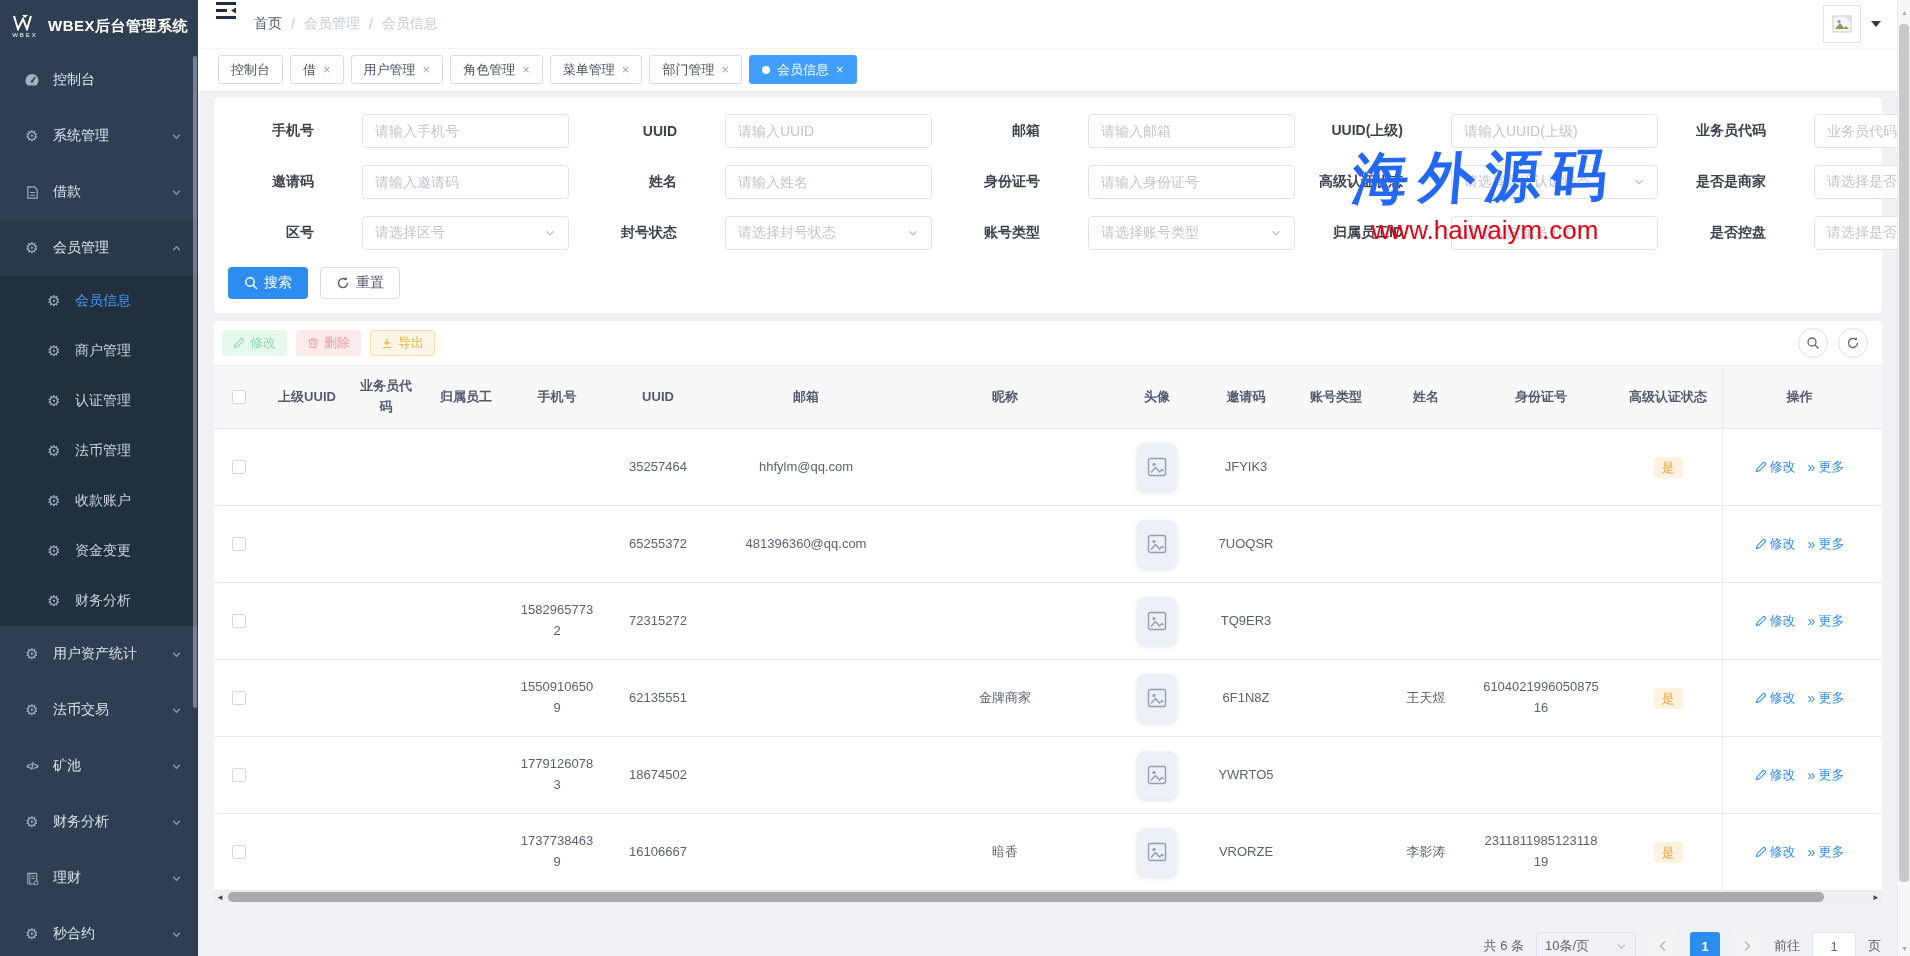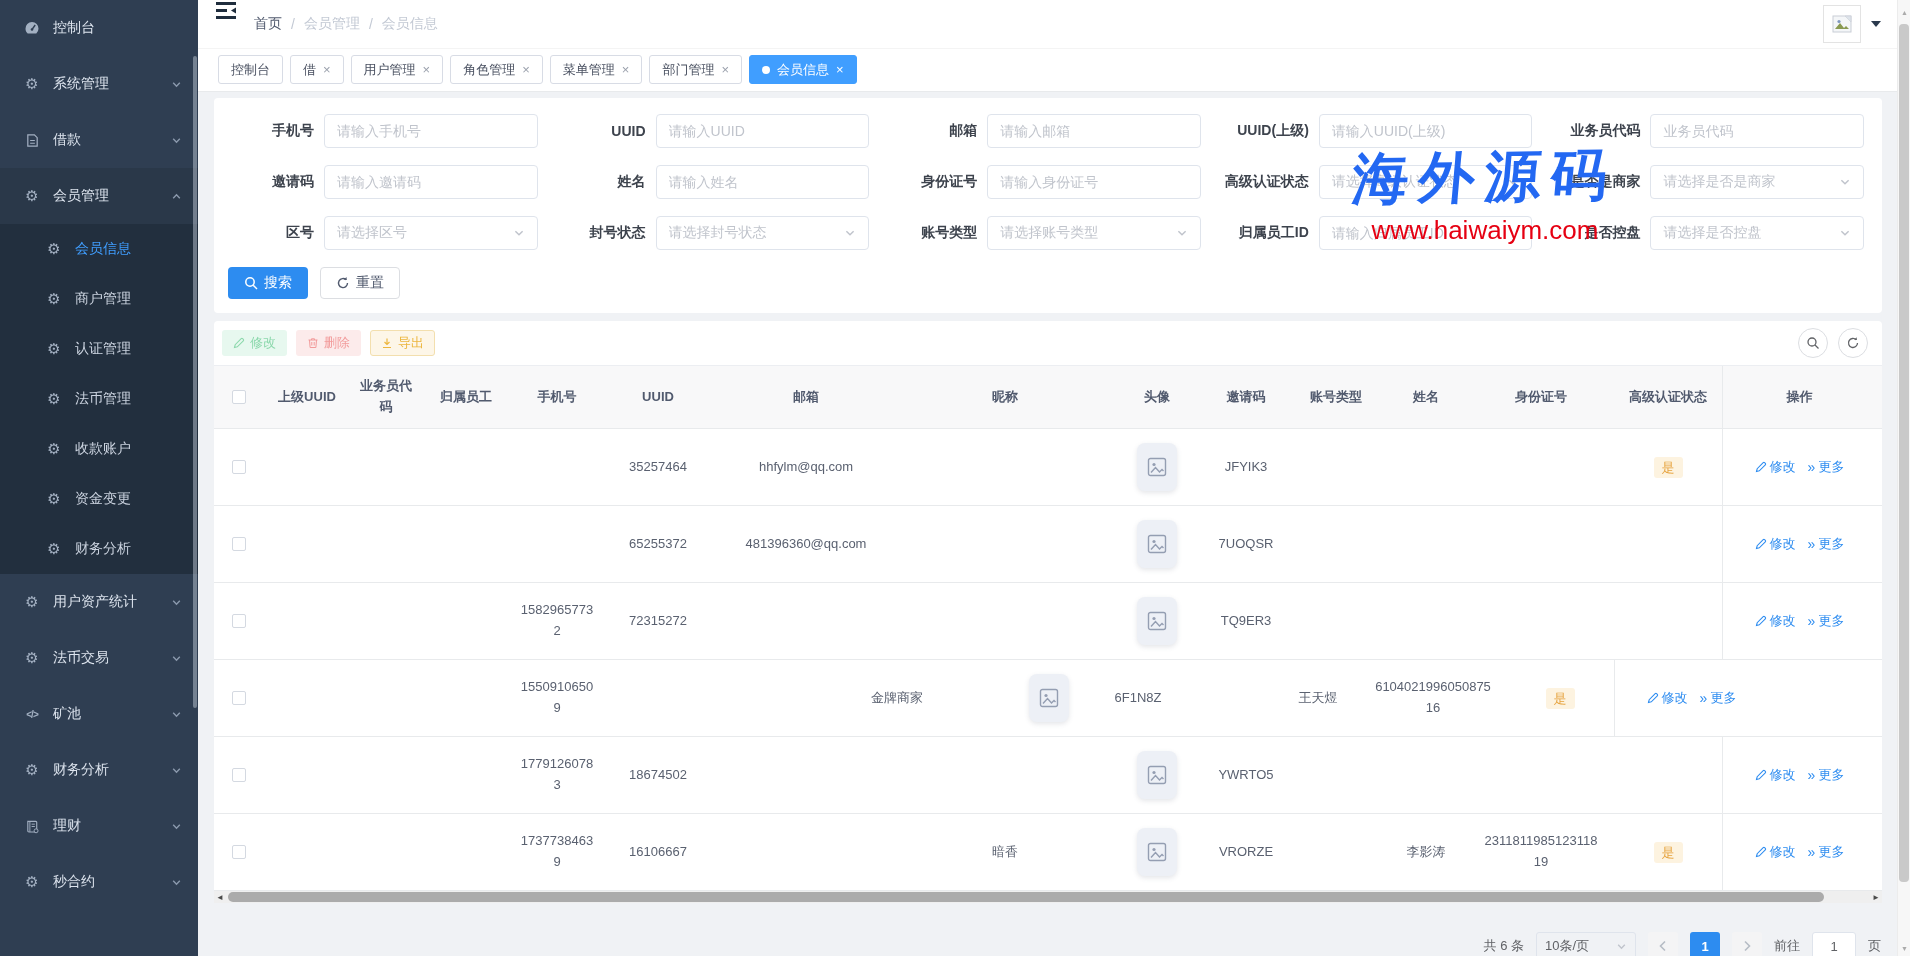--- a/index.html
+++ b/index.html
@@ -53,21 +53,21 @@
   .content { flex:1; padding:6px 15px 12px 16px; position:relative; min-height:0; }
   .card { background:#fff; border-radius:4px; }
 
   
   .form-card { padding:16px 18px 14px 14px; }
   .form-grid { display:grid; grid-template-columns:repeat(5,1fr); column-gap:22px; row-gap:17px; }
   .field { display:flex; align-items:center; }
   .field label { flex:0 0 auto; min-width:86px; text-align:right; margin-right:10px;
     font-size:14px; font-weight:700; color:#3d434d; white-space:nowrap; }
   .ctrl { flex:1; height:34px; border:1px solid #dfe4ec; border-radius:4px; background:#fff;
-    font-size:14px; color:#606266; padding:0 12px; }
+    font-size:14px; color:#606266; padding:0 12px;margin-left:38px; }
   input.ctrl::placeholder { color:#c0c4cc; }
   .ctrl.sel { display:flex; align-items:center; justify-content:space-between; cursor:pointer; }
   .ctrl.sel .ph { color:#c0c4cc; white-space:nowrap; overflow:hidden; }
   .form-actions { margin-top:17px; display:flex; gap:12px; }
   .btn { height:32px; padding:0 15px; border-radius:4px; font-size:14px; display:inline-flex;
     align-items:center; gap:6px; cursor:pointer; border:1px solid transparent; }
   .btn-search { background:#2d8cf0; color:#fff; }
   .btn-reset { background:#fff; border-color:#dcdee2; color:#515a6e; }
 
   
@@ -130,20 +130,30 @@
   .v-arrow { position:absolute; left:0; width:13px; height:12px; color:#ababab; font-size:7px;
     display:flex; align-items:center; justify-content:center; }
   .v-arrow.up { top:6px; } .v-arrow.down { bottom:2px; }
 </style>
 </head>
 <body>
 
 <div class="app">
 
   <aside class="sidebar">
+    <div class="logo">
+      <div class="logo-mark">
+        <svg width="26" height="17" viewBox="0 0 26 17">
+          <path d="M2 2l4 13 5-10 4 10 4-13" fill="none" stroke="#fff" stroke-width="2"></path>
+          <path d="M10 1h6l-3 3z" fill="#fff"></path>
+        </svg>
+        <span class="logo-sub">WBEX</span>
+      </div>
+      <div class="logo-title">WBEX后台管理系统</div>
+    </div>
     <nav class="menu" id="menu">
         <div class="menu-item">
           <span class="mi">
             <svg width="16" height="16" viewBox="0 0 16 16">
               <path d="M8 2a6.5 6.5 0 0 0-6.5 6.8c0 1.9.9 3.6 2.2 4.7h8.6a6.5 6.5 0 0 0 2.2-4.7A6.5 6.5 0 0 0 8 2z" fill="#a3b0c2"></path>
               <path d="M8 9.5L11.2 5" stroke="#2f3e52" stroke-width="1.4"></path>
               <circle cx="8" cy="9.5" r="1.3" fill="#2f3e52"></circle>
             </svg>
           </span>
           <span>控制台</span>
@@ -651,20 +661,21 @@
               </div>
             </div>
             <div class="t-row">
               <div class="t-cell" style="width:50px">
                 <span class="cb"></span>
               </div>
               <div class="t-cell" style="width:86px"></div>
               <div class="t-cell" style="width:72px"></div>
               <div class="t-cell" style="width:88px"></div>
               <div class="t-cell" style="width:94px;padding:0 9px">15509106509</div>
+              <div class="t-cell" style="width:108px">62135551</div>
               <div class="t-cell" style="width:188px"></div>
               <div class="t-cell" style="width:210px">金牌商家</div>
               <div class="t-cell" style="width:94px">
                 <span class="avatar-ph">
                   <svg width="20" height="20" viewBox="0 0 20 20">
                     <rect x="1.5" y="1.5" width="17" height="17" rx="2" fill="none" stroke="#949eb2" stroke-width="1.4"></rect>
                     <circle cx="7" cy="7.5" r="1.6" fill="#949eb2"></circle>
                     <path d="M4 15.5l4.5-5 4 4.5 2.5-2.5 1.5 1.5" fill="none" stroke="#949eb2" stroke-width="1.4"></path>
                   </svg>
                 </span>

